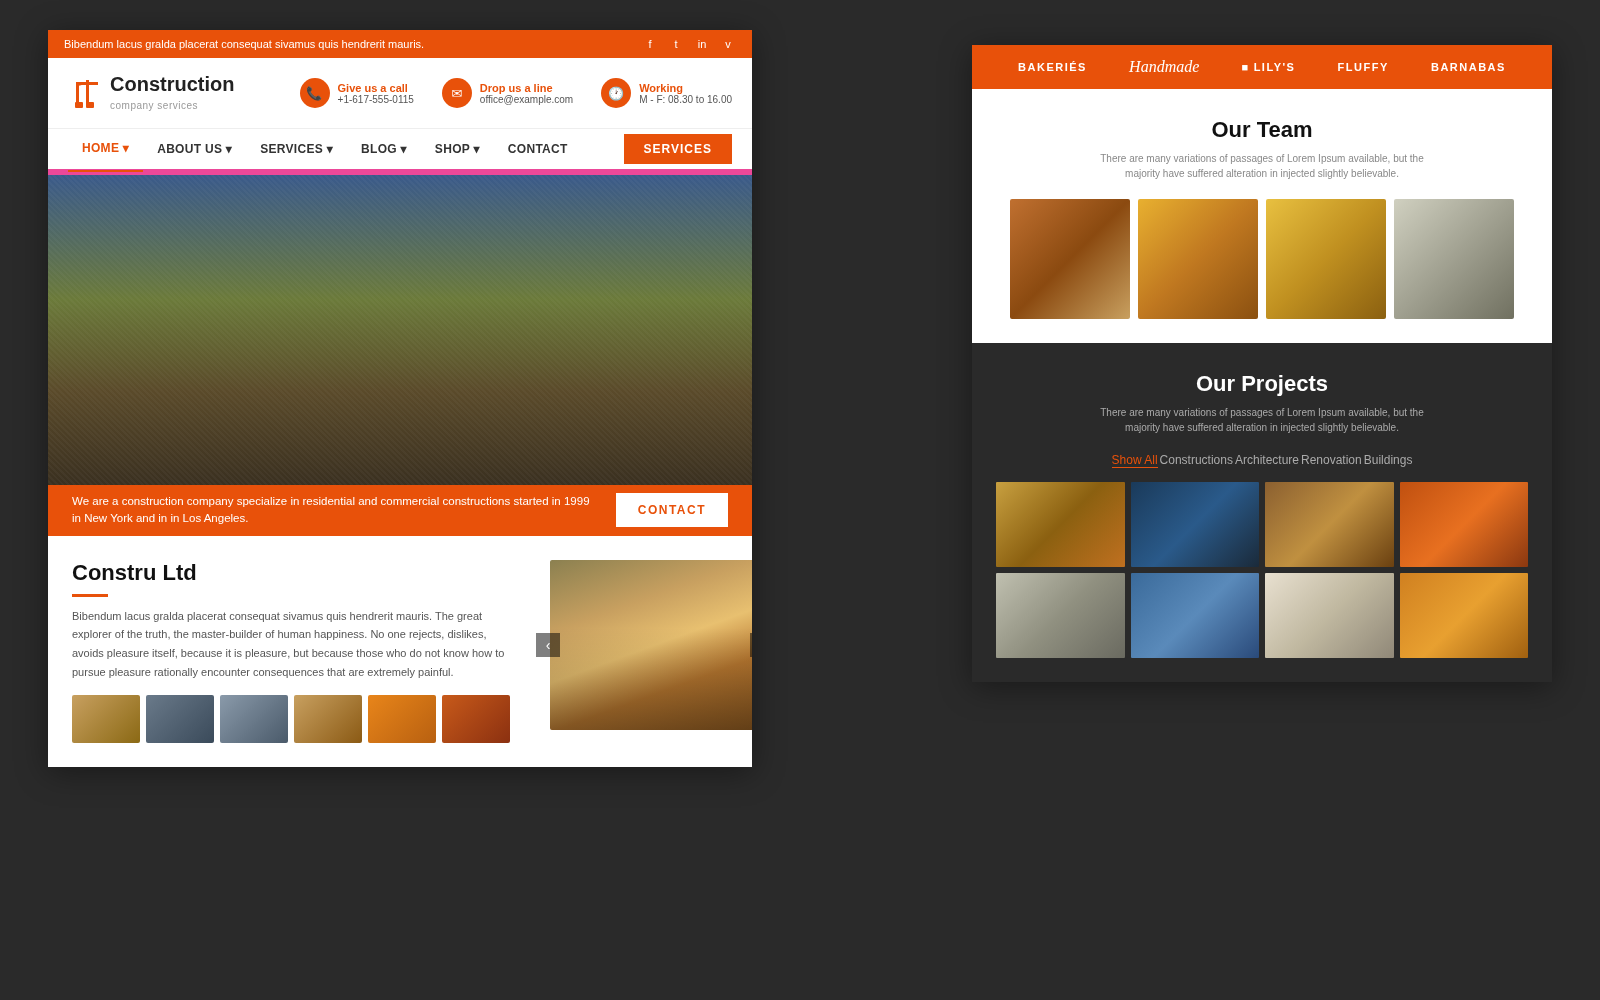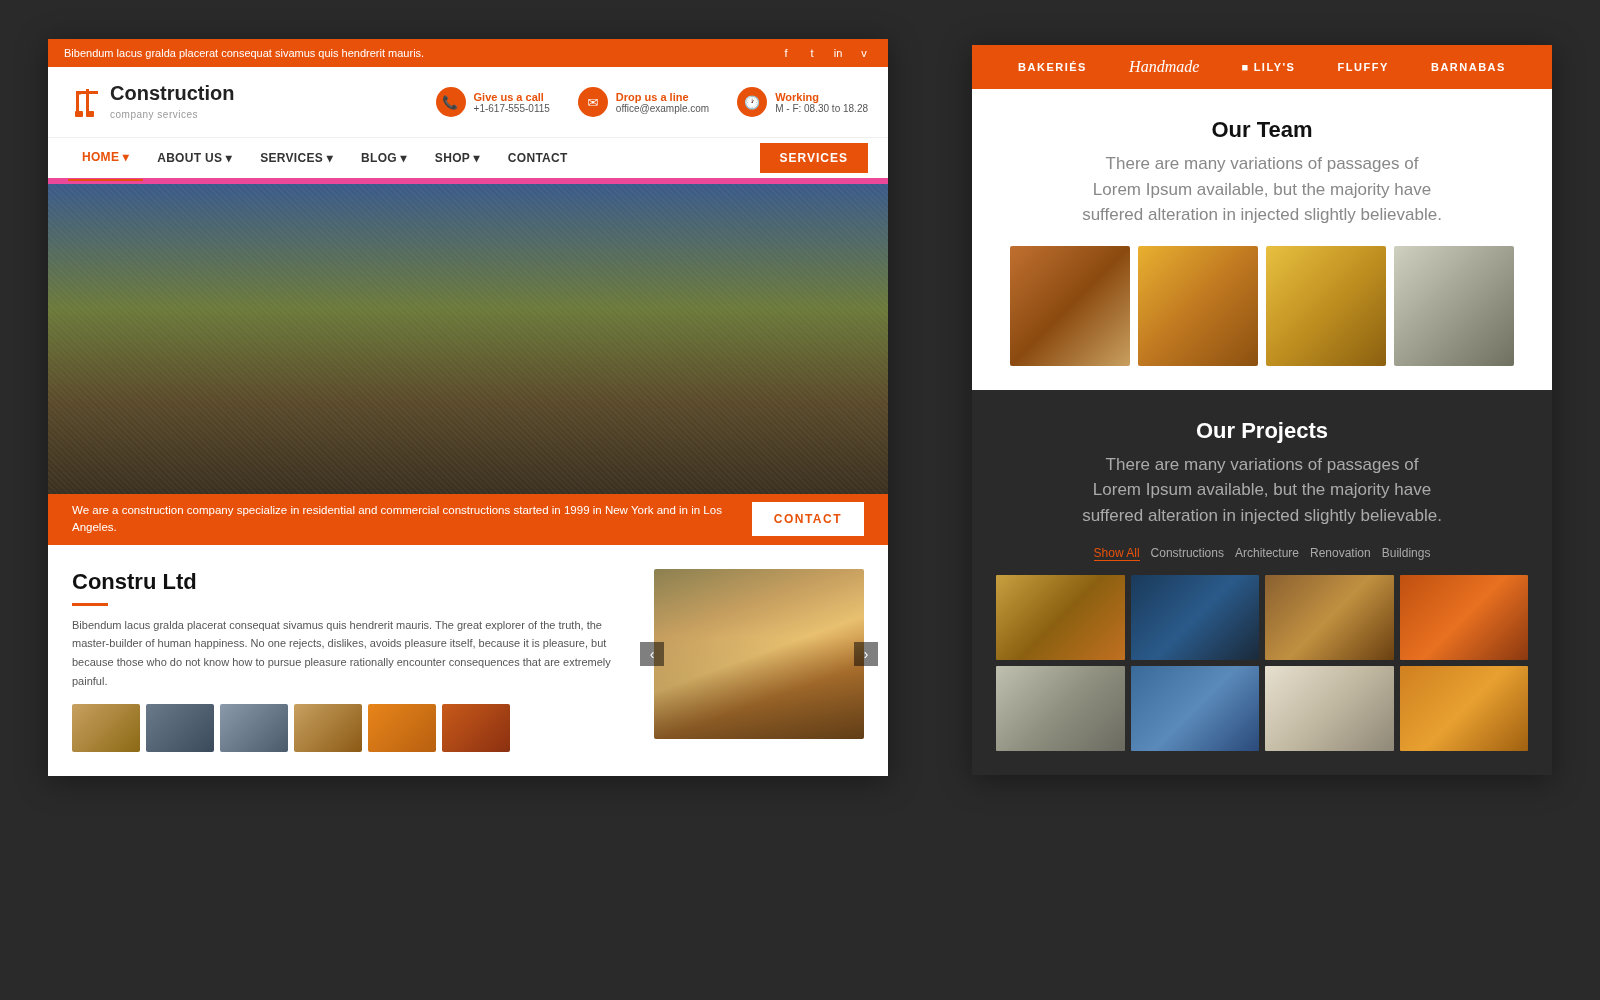--- a/index.html
+++ b/index.html
@@ -9,22 +9,22 @@
       width: 1600px;
       height: 1000px;
       overflow: hidden;
       position: relative;
     }
 
     
     .left-panel {
       position: absolute;
       left: 48px;
-      top: 39px;
-      width: 840px;
+      top: 30px;
+      width: 704px;
       background: #fff;
       box-shadow: 0 5px 30px rgba(0,0,0,0.4);
       overflow: hidden;
     }
 
     
     .top-bar {
       background: #e8510a;
       color: #fff;
       font-size: 11px;
@@ -233,21 +233,21 @@
       text-transform: uppercase;
       cursor: pointer;
       white-space: nowrap;
     }
 
     
     .about-section {
       background: #fff;
       padding: 24px 24px;
       display: flex;
-      gap: 28px;
+      gap: 40px;
       align-items: flex-start;
     }
     .about-text {
       flex: 1;
     }
     .about-title {
       font-size: 22px;
       font-weight: 800;
       color: #111;
       margin-bottom: 8px;
@@ -375,21 +375,21 @@
     }
     .section-title {
       text-align: center;
       font-size: 22px;
       font-weight: 700;
       color: #111;
       margin-bottom: 8px;
     }
     .section-subtitle {
       text-align: center;
-      font-size: 17px;
+      font-size: 10px;
       color: #888;
       line-height: 1.5;
       max-width: 360px;
       margin: 8px auto 18px;
     }
     .team-photos {
       display: flex;
       gap: 8px;
       justify-content: center;
     }
@@ -410,21 +410,21 @@
       padding: 28px 24px 24px;
     }
     .projects-section .section-title {
       color: #fff;
     }
     .projects-section .section-subtitle {
       color: #aaa;
     }
     .project-filter {
       display: flex;
-      gap: 11px;
+      gap: 2px;
       justify-content: center;
       margin-bottom: 14px;
     }
     .filter-item {
       font-size: 12px;
       color: #aaa;
       cursor: pointer;
     }
     .filter-item.active {
       color: #e8510a;
@@ -493,21 +493,21 @@
         <div class="contact-icon-wrap">✉</div>
         <div class="contact-info">
           <p>Drop us a line</p>
           <p>office@example.com</p>
         </div>
       </div>
       <div class="contact-item">
         <div class="contact-icon-wrap">🕐</div>
         <div class="contact-info">
           <p>Working</p>
-          <p>M - F: 08.30 to 18.28</p>
+          <p>M - F: 08.30 to 16.00</p>
         </div>
       </div>
     </div>
   </div>
 
   <div class="site-nav">
     <ul class="nav-items">
       <li>
           <a href="#" class="active">HOME ▾</a>
         </li>

